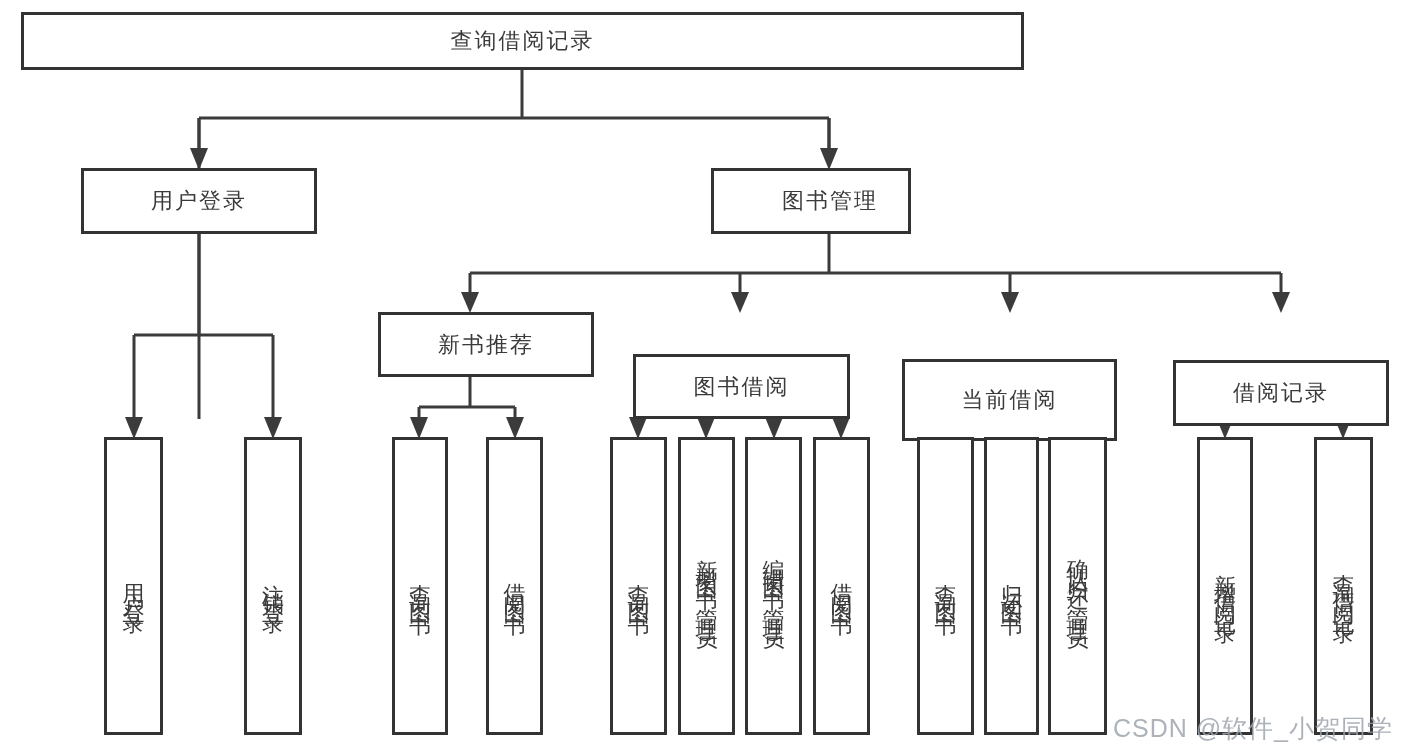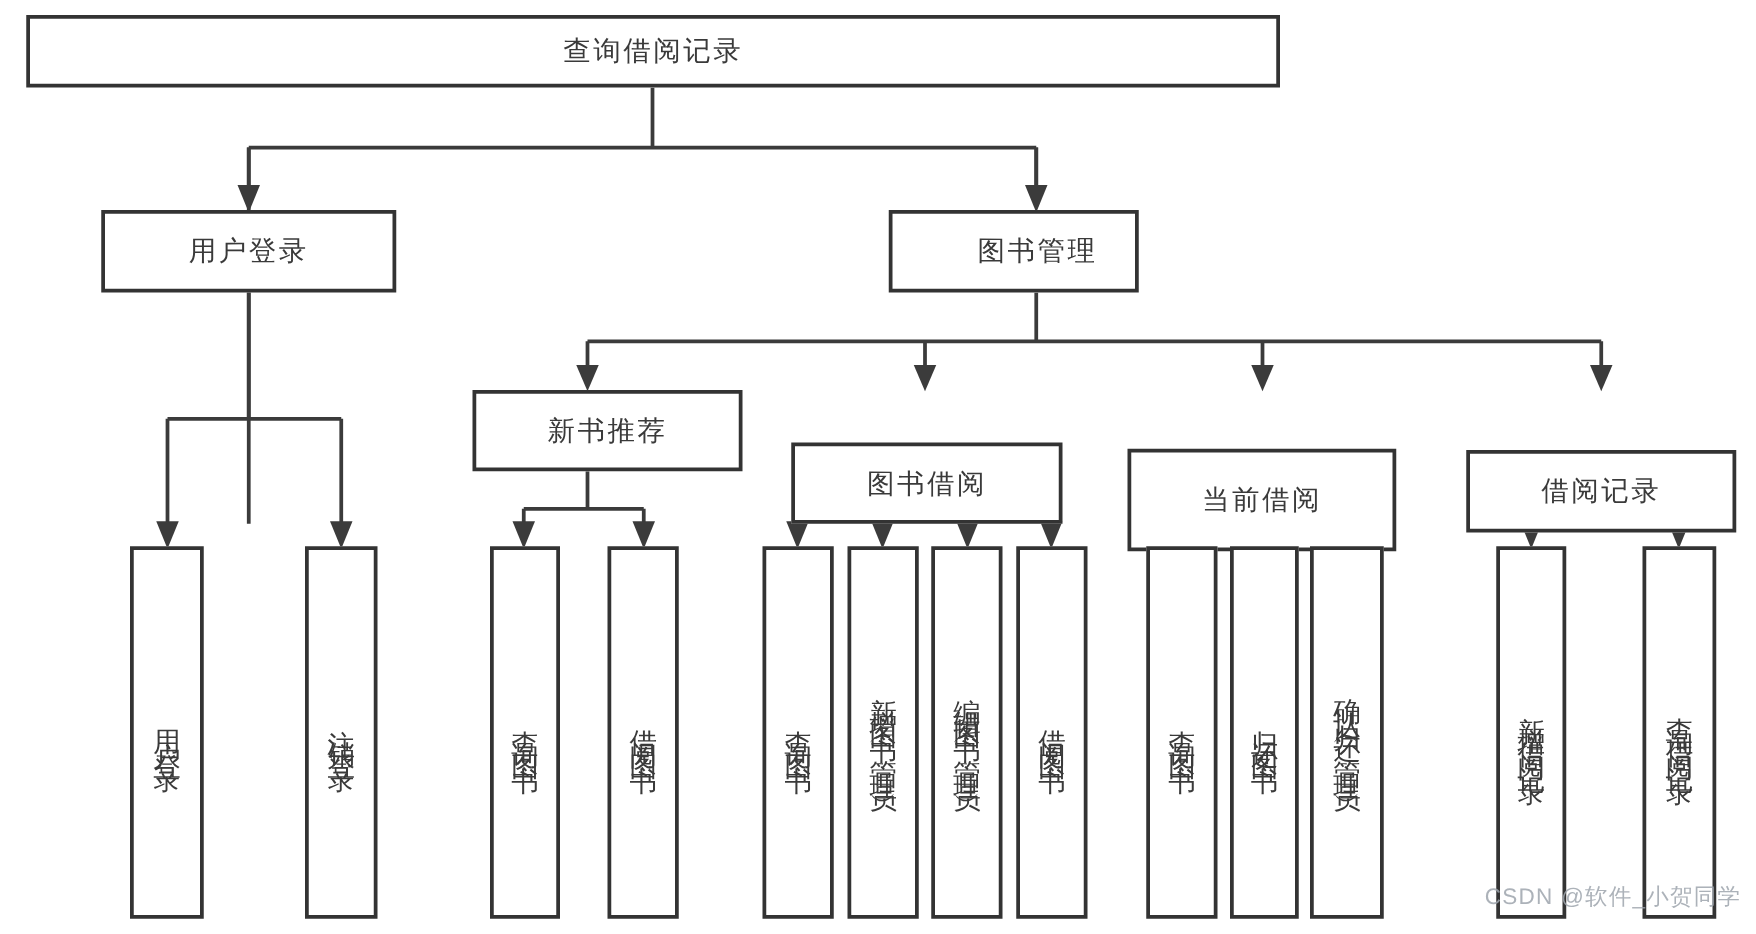--- a/index.html
+++ b/index.html
@@ -49,22 +49,22 @@
   .leaf span {
     writing-mode: vertical-rl;
     line-height: 1;
     font-size: 22px;
     letter-spacing: 10px;
     white-space: nowrap;
   }
   .watermark {
     position: absolute;
     right: 12px;
-    bottom: 18px;
-    font-size: 18px;
+    bottom: 2px;
+    font-size: 25px;
     color: rgba(158, 164, 173, 0.85);
     z-index: 2;
     letter-spacing: 1px;
     pointer-events: none;
   }
 </style>
 </head>
 <body>
 
 <div id="canvas">

